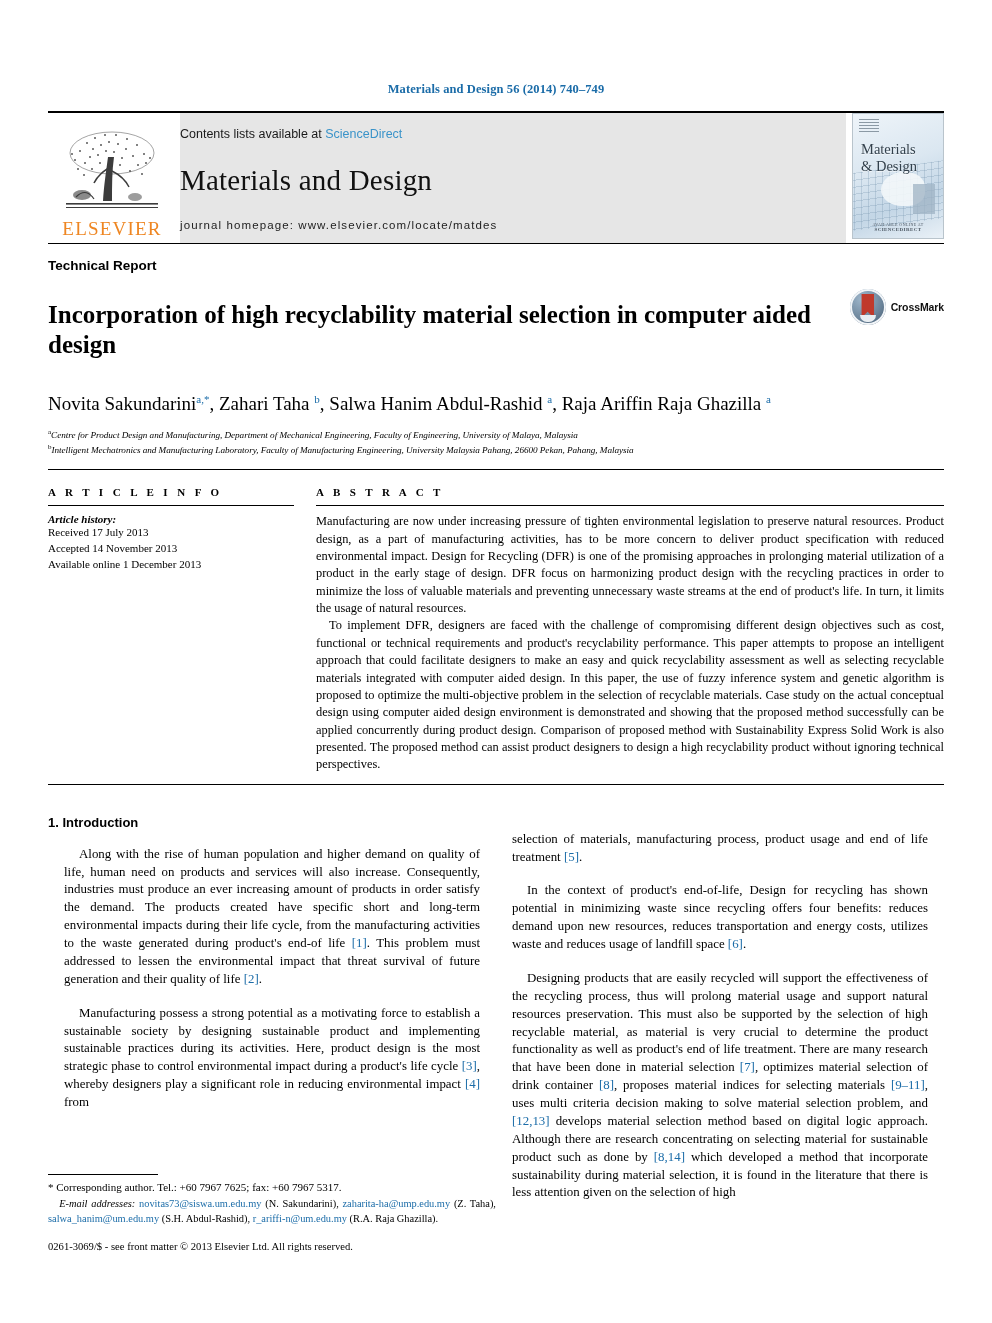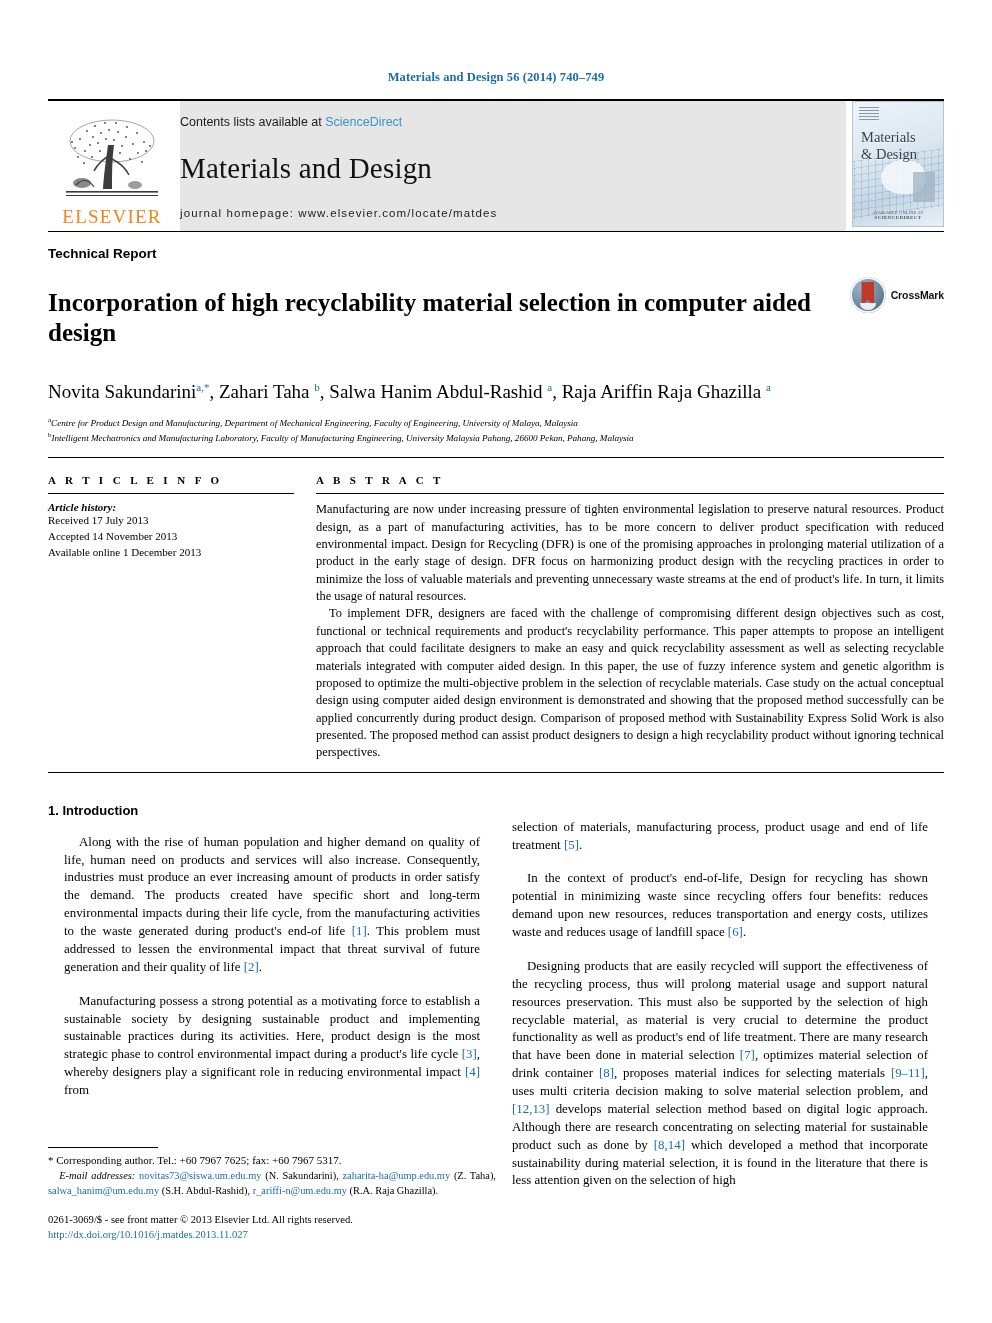--- a/index.html
+++ b/index.html
@@ -14,21 +14,21 @@
     color: #000000;
     position: relative;
     overflow: hidden;
   }
 
   .page {
     position: relative;
     width: 992px;
     height: 1259px;
     box-sizing: border-box;
-    padding: 0 48px;
+    padding: 12px 48px;
   }
 
   
   .running-head {
     text-align: center;
     color: #1b6ca8;
     font-family: "Liberation Serif", serif;
     font-weight: bold;
     font-size: 12.5px;
     letter-spacing: .1px;
@@ -501,21 +501,20 @@
           <span>(N. Sakundarini)</span>,
           <span class="link">zaharita-ha@ump.edu.my</span>
           <span>(Z. Taha)</span>,
           <span class="link">salwa_hanim@um.edu.my</span>
           <span>(S.H. Abdul-Rashid)</span>,
           <span class="link">r_ariffi-n@um.edu.my</span>
           <span>(R.A. Raja Ghazilla)</span>.
         </div>
         <div class="imprint">
           <div>0261-3069/$ - see front matter © 2013 Elsevier Ltd. All rights reserved.</div>
-          <div class="doi">http://dx.doi.org/10.1016/j.matdes.2013.11.027</div>
         </div>
       </div>
     </div>
 
     <div class="bcol">
       <p>selection of materials, manufacturing process, product usage and end of life treatment <span class="ref">[5]</span>.</p>
       <p class="ind">In the context of product's end-of-life, Design for recycling has shown potential in minimizing waste since recycling offers four benefits: reduces demand upon new resources, reduces transportation and energy costs, utilizes waste and reduces usage of landfill space <span class="ref">[6]</span>.</p>
       <p class="ind">Designing products that are easily recycled will support the effectiveness of the recycling process, thus will prolong material usage and support natural resources preservation. This must also be supported by the selection of high recyclable material, as material is very crucial to determine the product functionality as well as product's end of life treatment. There are many research that have been done in material selection <span class="ref">[7]</span>, optimizes material selection of drink container <span class="ref">[8]</span>, proposes material indices for selecting materials <span class="ref">[9–11]</span>, uses multi criteria decision making to solve material selection problem, and <span class="ref">[12,13]</span> develops material selection method based on digital logic approach. Although there are research concentrating on selecting material for sustainable product such as done by <span class="ref">[8,14]</span> which developed a method that incorporate sustainability during material selection, it is found in the literature that there is less attention given on the selection of high</p>
     </div>
   </div>

